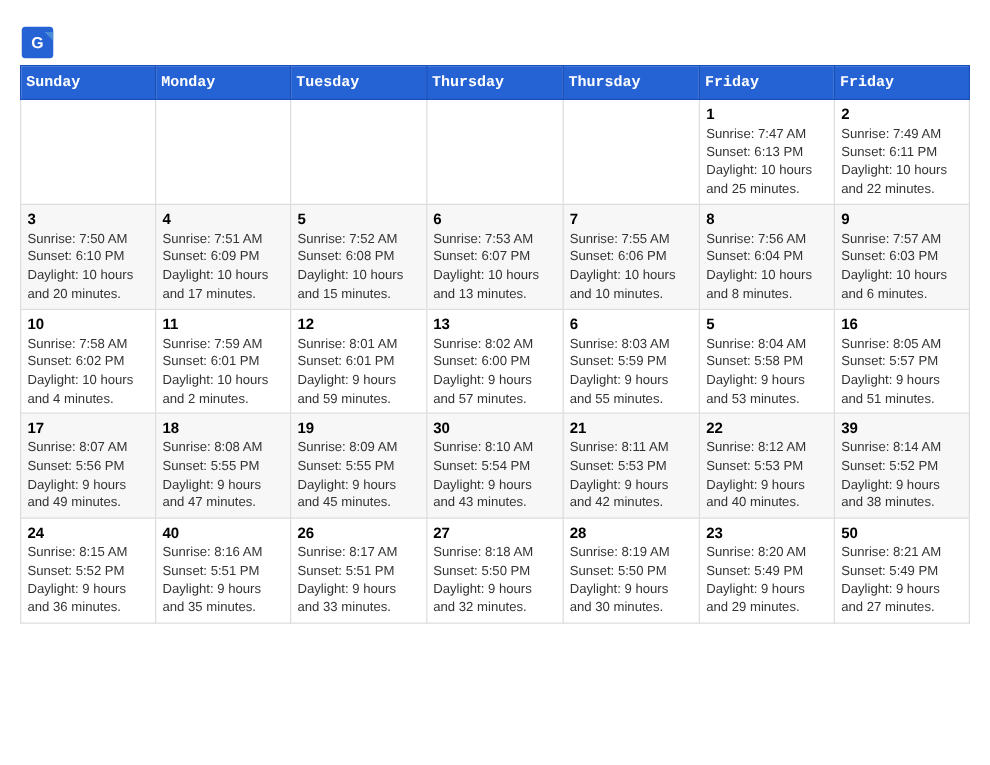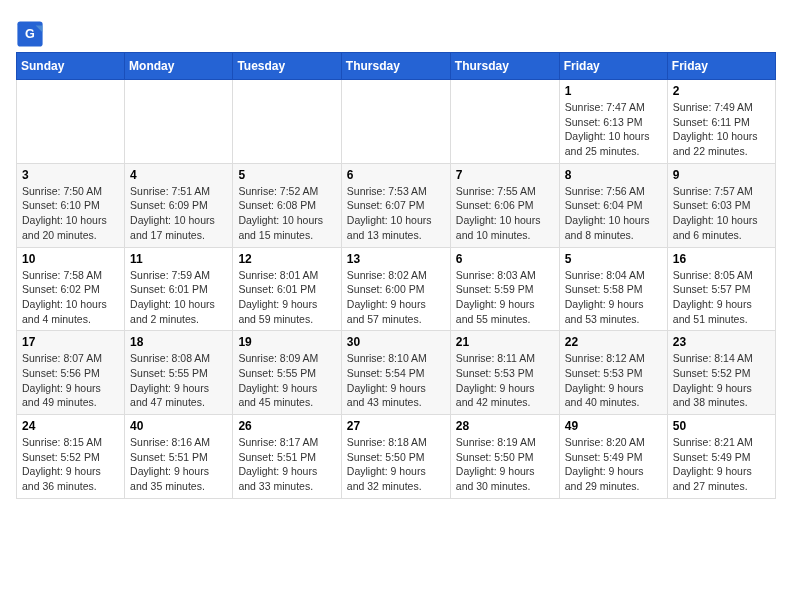--- a/index.html
+++ b/index.html
@@ -51,20 +51,21 @@
       font-size: 11px;
     }
     .calendar thead th {
       background: #2563d4;
       color: #fff;
       padding: 6px 4px;
       text-align: left;
       font-size: 12px;
       font-weight: bold;
       border: 1px solid #1a4fba;
+      font-family: Liberation Mono, monospace;
     }
     .calendar tbody tr {
       border-bottom: 1px solid #ccc;
     }
     .calendar tbody td {
       vertical-align: top;
       padding: 4px 5px;
       border: 1px solid #ddd;
       min-height: 80px;
       width: 113px;
@@ -215,21 +216,21 @@
         </td>
         <td>
           <div class="day-number">21</div>
           <div class="day-info">Sunrise: 8:11 AM<br>Sunset: 5:53 PM<br>Daylight: 9 hours and 42 minutes.</div>
         </td>
         <td>
           <div class="day-number">22</div>
           <div class="day-info">Sunrise: 8:12 AM<br>Sunset: 5:53 PM<br>Daylight: 9 hours and 40 minutes.</div>
         </td>
         <td>
-          <div class="day-number">23</div>
+          <div class="day-number">39</div>
           <div class="day-info">Sunrise: 8:14 AM<br>Sunset: 5:52 PM<br>Daylight: 9 hours and 38 minutes.</div>
         </td>
       </tr>
       <tr>
         <td>
           <div class="day-number">24</div>
           <div class="day-info">Sunrise: 8:15 AM<br>Sunset: 5:52 PM<br>Daylight: 9 hours and 36 minutes.</div>
         </td>
         <td>
           <div class="day-number">40</div>
@@ -241,21 +242,21 @@
         </td>
         <td>
           <div class="day-number">27</div>
           <div class="day-info">Sunrise: 8:18 AM<br>Sunset: 5:50 PM<br>Daylight: 9 hours and 32 minutes.</div>
         </td>
         <td>
           <div class="day-number">28</div>
           <div class="day-info">Sunrise: 8:19 AM<br>Sunset: 5:50 PM<br>Daylight: 9 hours and 30 minutes.</div>
         </td>
         <td>
-          <div class="day-number">49</div>
+          <div class="day-number">23</div>
           <div class="day-info">Sunrise: 8:20 AM<br>Sunset: 5:49 PM<br>Daylight: 9 hours and 29 minutes.</div>
         </td>
         <td>
           <div class="day-number">50</div>
           <div class="day-info">Sunrise: 8:21 AM<br>Sunset: 5:49 PM<br>Daylight: 9 hours and 27 minutes.</div>
         </td>
       </tr>
     </tbody>
 </table>
 

